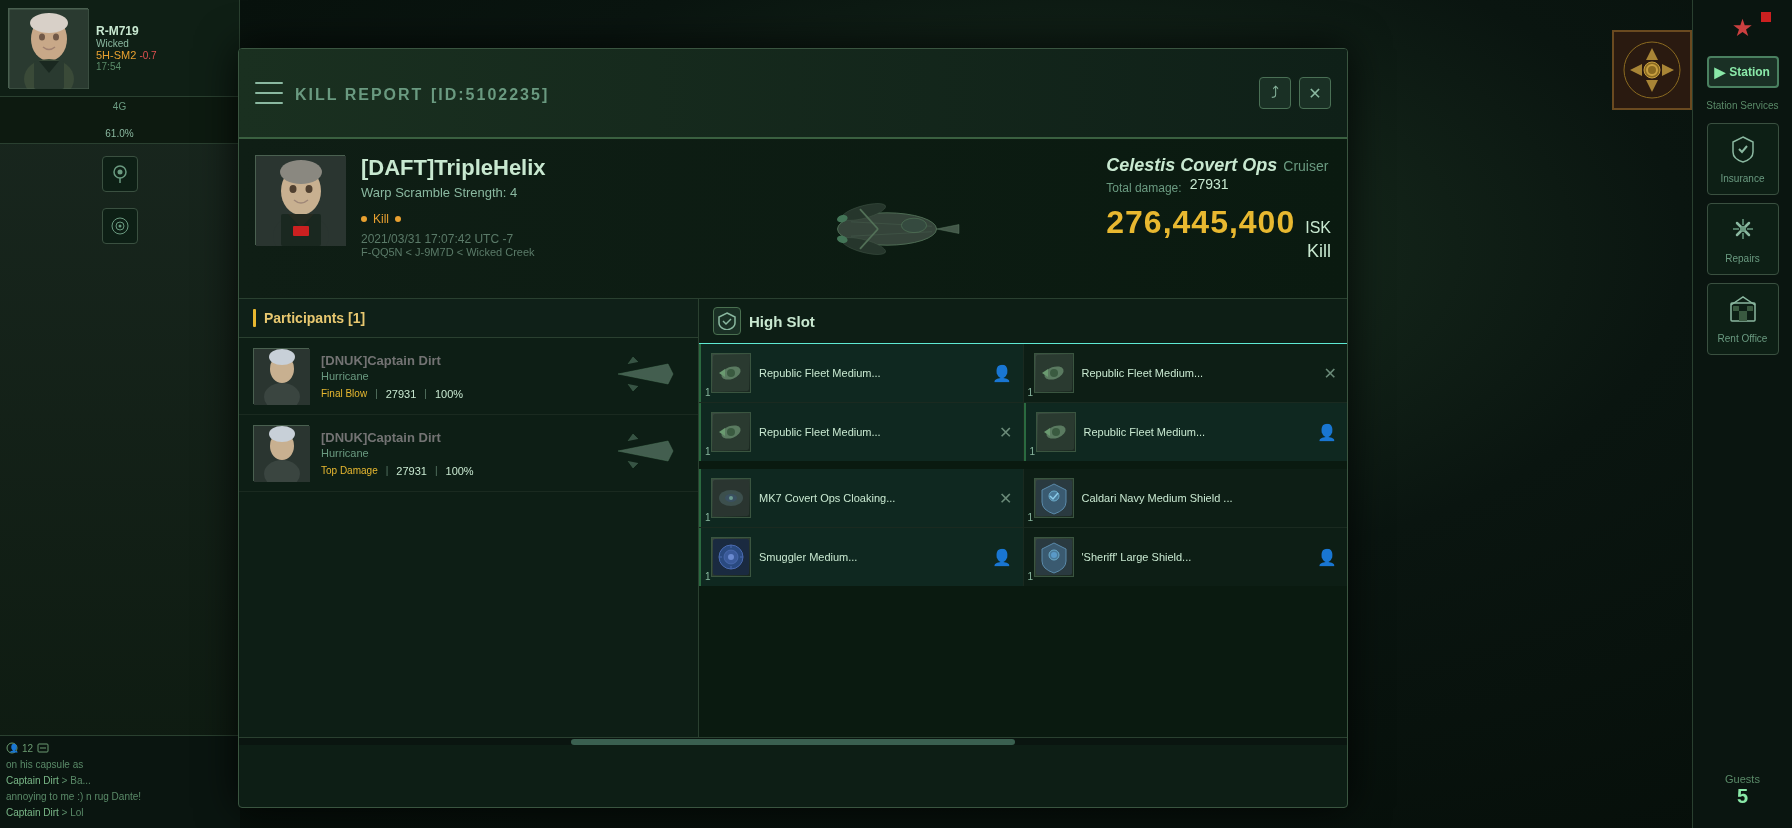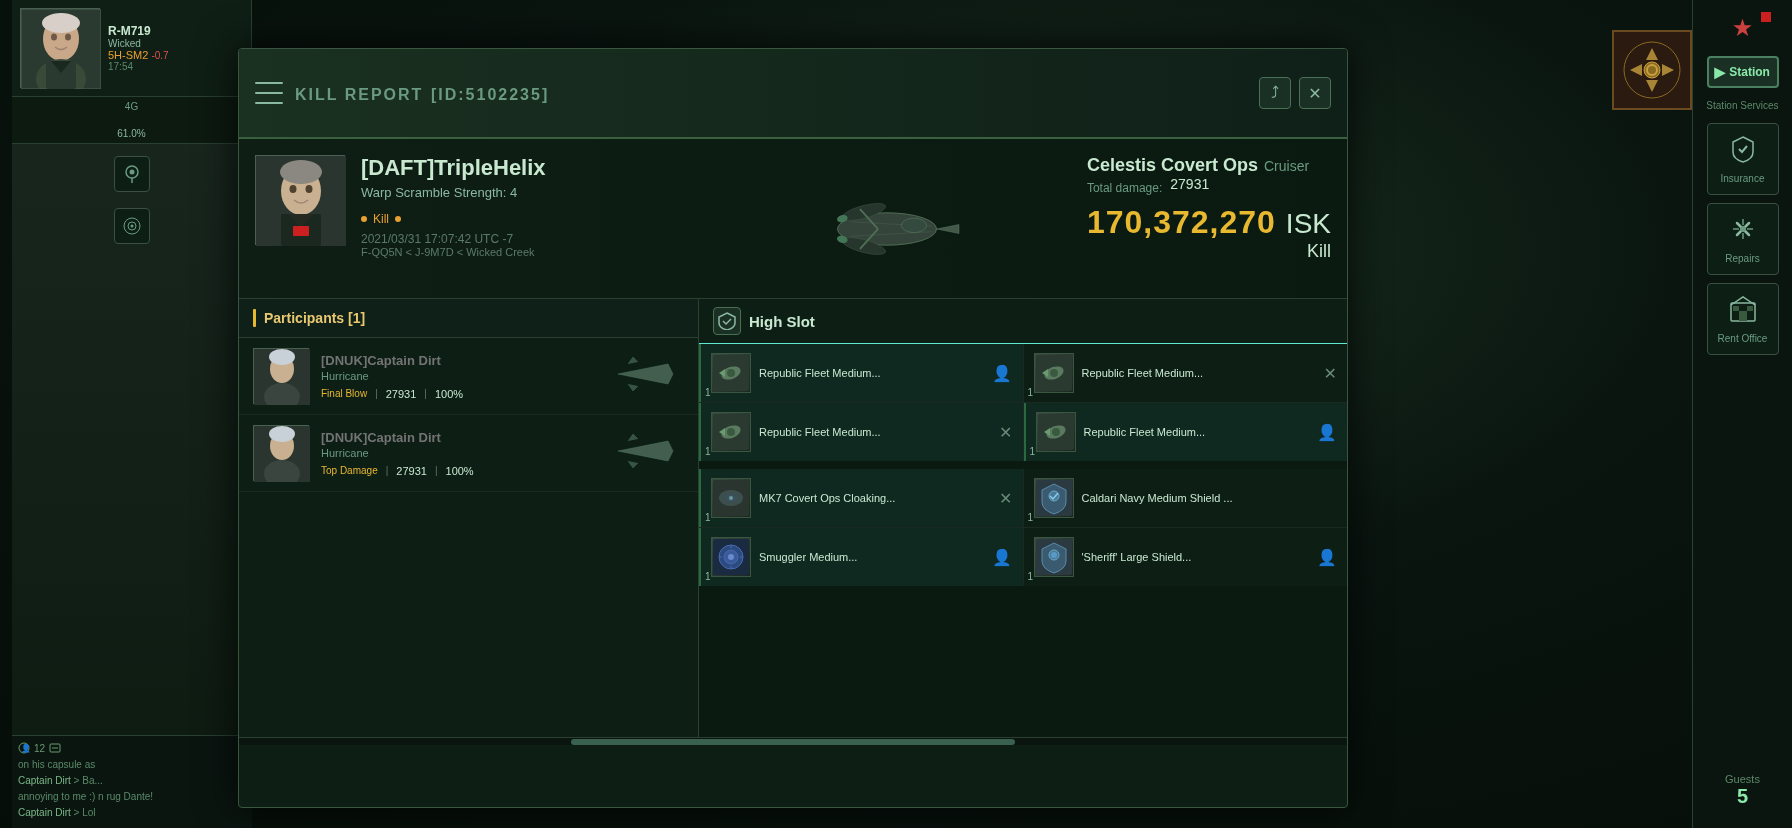--- a/index.html
+++ b/index.html
@@ -16,21 +16,21 @@
     .bg-space {
       position: absolute;
       inset: 0;
       background: radial-gradient(ellipse at 60% 30%, #1a3020 0%, #0a1510 40%, #050d08 100%);
     }
 
     
     .left-panel {
       position: absolute;
       top: 0;
-      left: 12px;
+      left: 0;
       width: 240px;
       height: 828px;
       background: linear-gradient(to bottom, #1a2820 0%, #0d1a10 100%);
       border-right: 1px solid #2a4030;
     }
 
     .char-header {
       display: flex;
       align-items: center;
       padding: 8px;
@@ -364,20 +364,21 @@
       position: absolute;
       right: 16px;
       top: 16px;
       text-align: right;
     }
 
     .ship-name {
       color: #c8e8d0;
       font-size: 18px;
       font-weight: bold;
+      font-style: italic;
     }
 
     .ship-class {
       color: #6a9a80;
       font-size: 14px;
     }
 
     .damage-label {
       color: #6a9a80;
       font-size: 12px;
@@ -391,21 +392,21 @@
 
     .isk-value {
       color: #e8b830;
       font-size: 32px;
       font-weight: bold;
       letter-spacing: 1px;
     }
 
     .isk-label {
       color: #c8e8d0;
-      font-size: 28px;
+      font-size: 16px;
       margin-left: 6px;
     }
 
     .kill-label {
       color: #c8e8d0;
       font-size: 18px;
       text-align: right;
     }
 
     
@@ -823,21 +824,21 @@
     <div class="ship-stats">
       <div style="display:flex;align-items:baseline;gap:6px;">
         <span class="ship-name">Celestis Covert Ops</span>
         <span class="ship-class">Cruiser</span>
       </div>
       <div style="display:flex;align-items:center;gap:8px;margin-bottom:4px;">
         <span class="damage-label">Total damage:</span>
         <span class="damage-value">27931</span>
       </div>
       <div style="display:flex;align-items:baseline;gap:4px;">
-        <span class="isk-value">170,372,270</span>
+        <span class="isk-value">276,445,400</span>
         <span class="isk-label">ISK</span>
       </div>
       <div class="kill-label">Kill</div>
     </div>
   </div>
 
   <div class="modal-content">
 
     <div class="participants-panel">
       <div class="participants-header">

